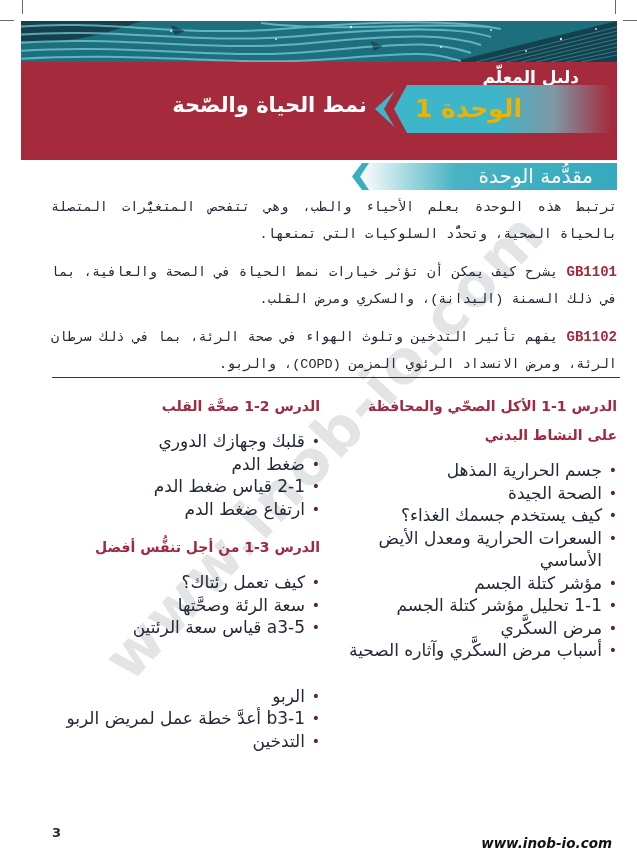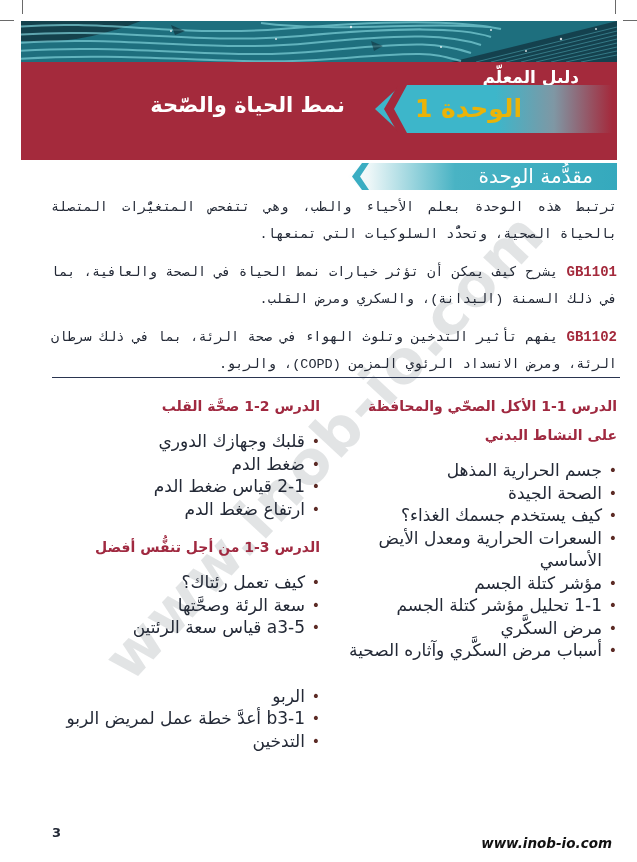--- a/index.html
+++ b/index.html
@@ -26,21 +26,21 @@
                  font-size:17px; direction:rtl; }
   .unit-band { position:absolute; left:354px; top:23px; width:242px; height:48px; }
   .unit-band .band { position:absolute; inset:0;
       clip-path: polygon(0 50%, 26px 0, 100% 0, 100% 100%, 26px 100%);
       background: linear-gradient(to right, #3db6ca 0%, #3db6ca 50%, #7f97a4 74%, #a42a3c 98%); }
   .unit-band .notch { position:absolute; left:9px; top:0; width:30px; height:100%;
       background:#a42a3c;
       clip-path: polygon(14px 0, 23px 0, 10px 50%, 23px 100%, 14px 100%, 0 50%); }
   .unit-label { position:absolute; left:40px; top:0; height:60px; line-height:48px;
       color:#eab308; font-weight:bold; font-size:25px; direction:rtl; white-space:nowrap; }
-  .unit-title { position:absolute; right:272px; top:31px; color:#fff; font-weight:bold;
+  .unit-title { position:absolute; right:250px; top:31px; color:#fff; font-weight:bold;
       font-size:21px; direction:rtl; white-space:nowrap; }
 
   
   .intro-band { position:absolute; left:326px; top:142px; width:270px; height:27px; }
   .intro-band .iband { position:absolute; inset:0;
       clip-path: polygon(0 50%, 16px 0, 100% 0, 100% 100%, 16px 100%);
       background: linear-gradient(to right, #ffffff 0%, #eef7f8 8%, #49b3c4 40%, #35a9bd 100%); }
   .intro-band .inotch { position:absolute; left:5px; top:0; width:22px; height:100%;
       background:#3aadc2;
       clip-path: polygon(10px 0, 17px 0, 8px 50%, 17px 100%, 10px 100%, 0 50%); }

